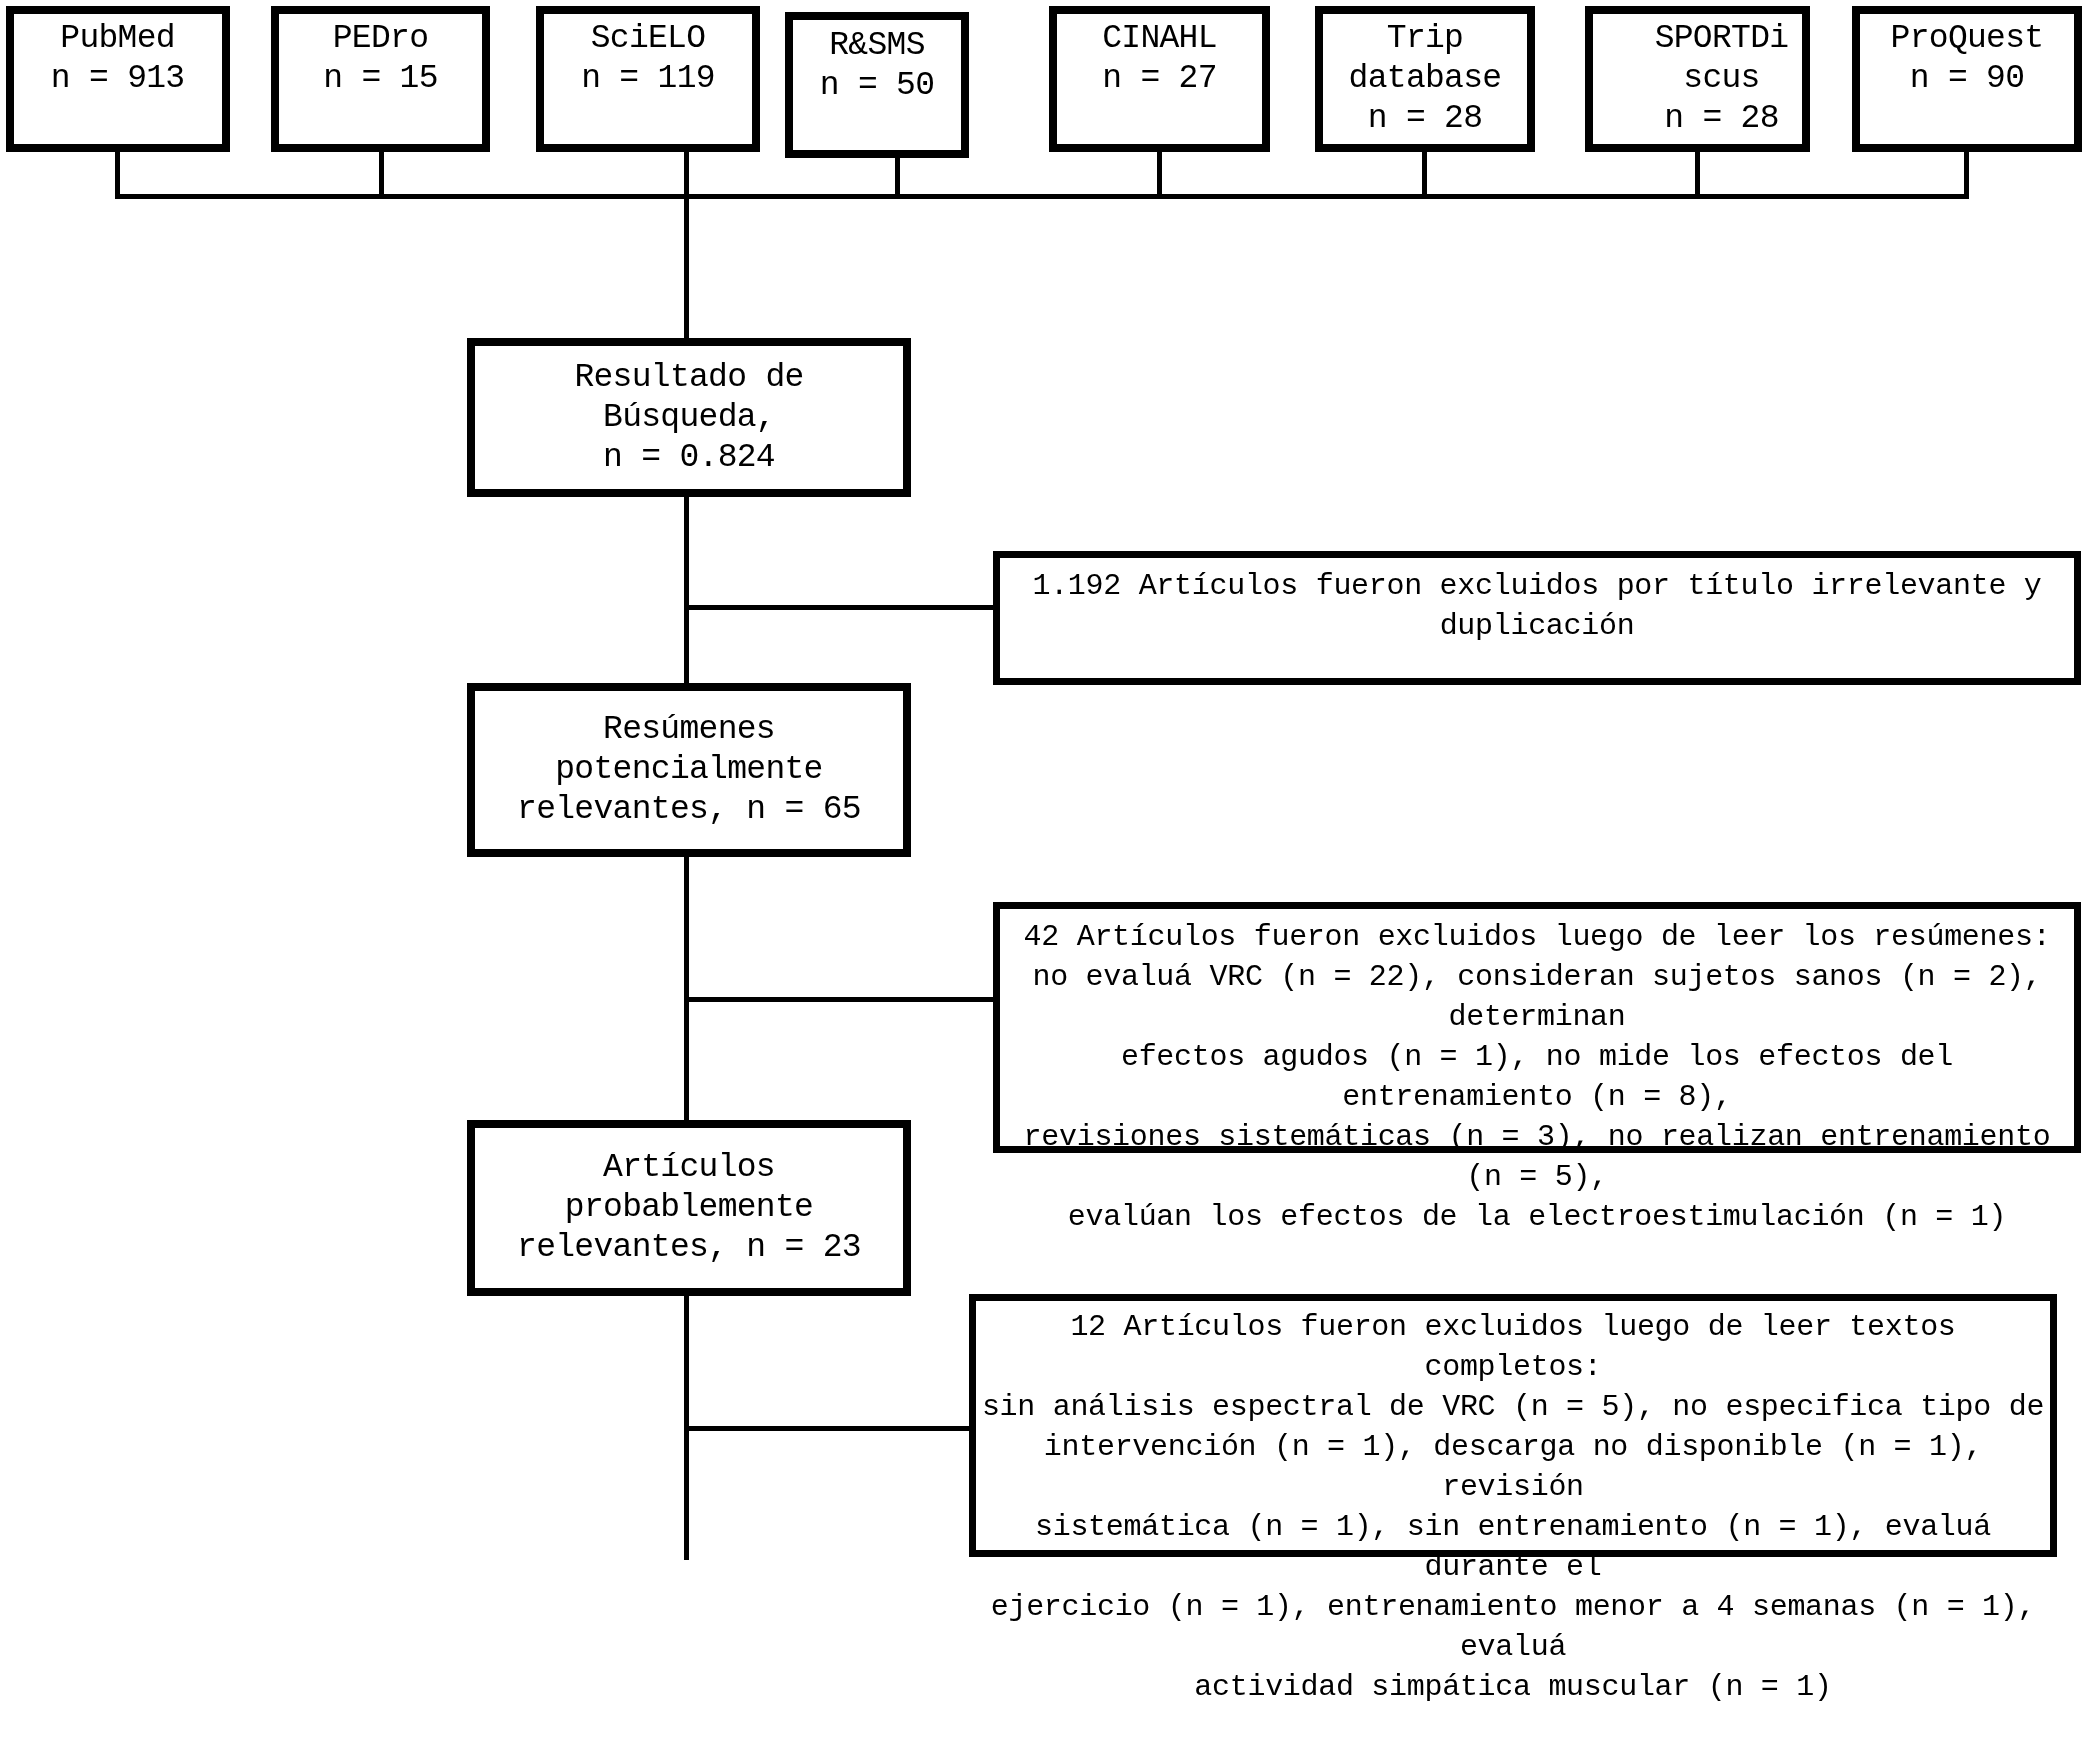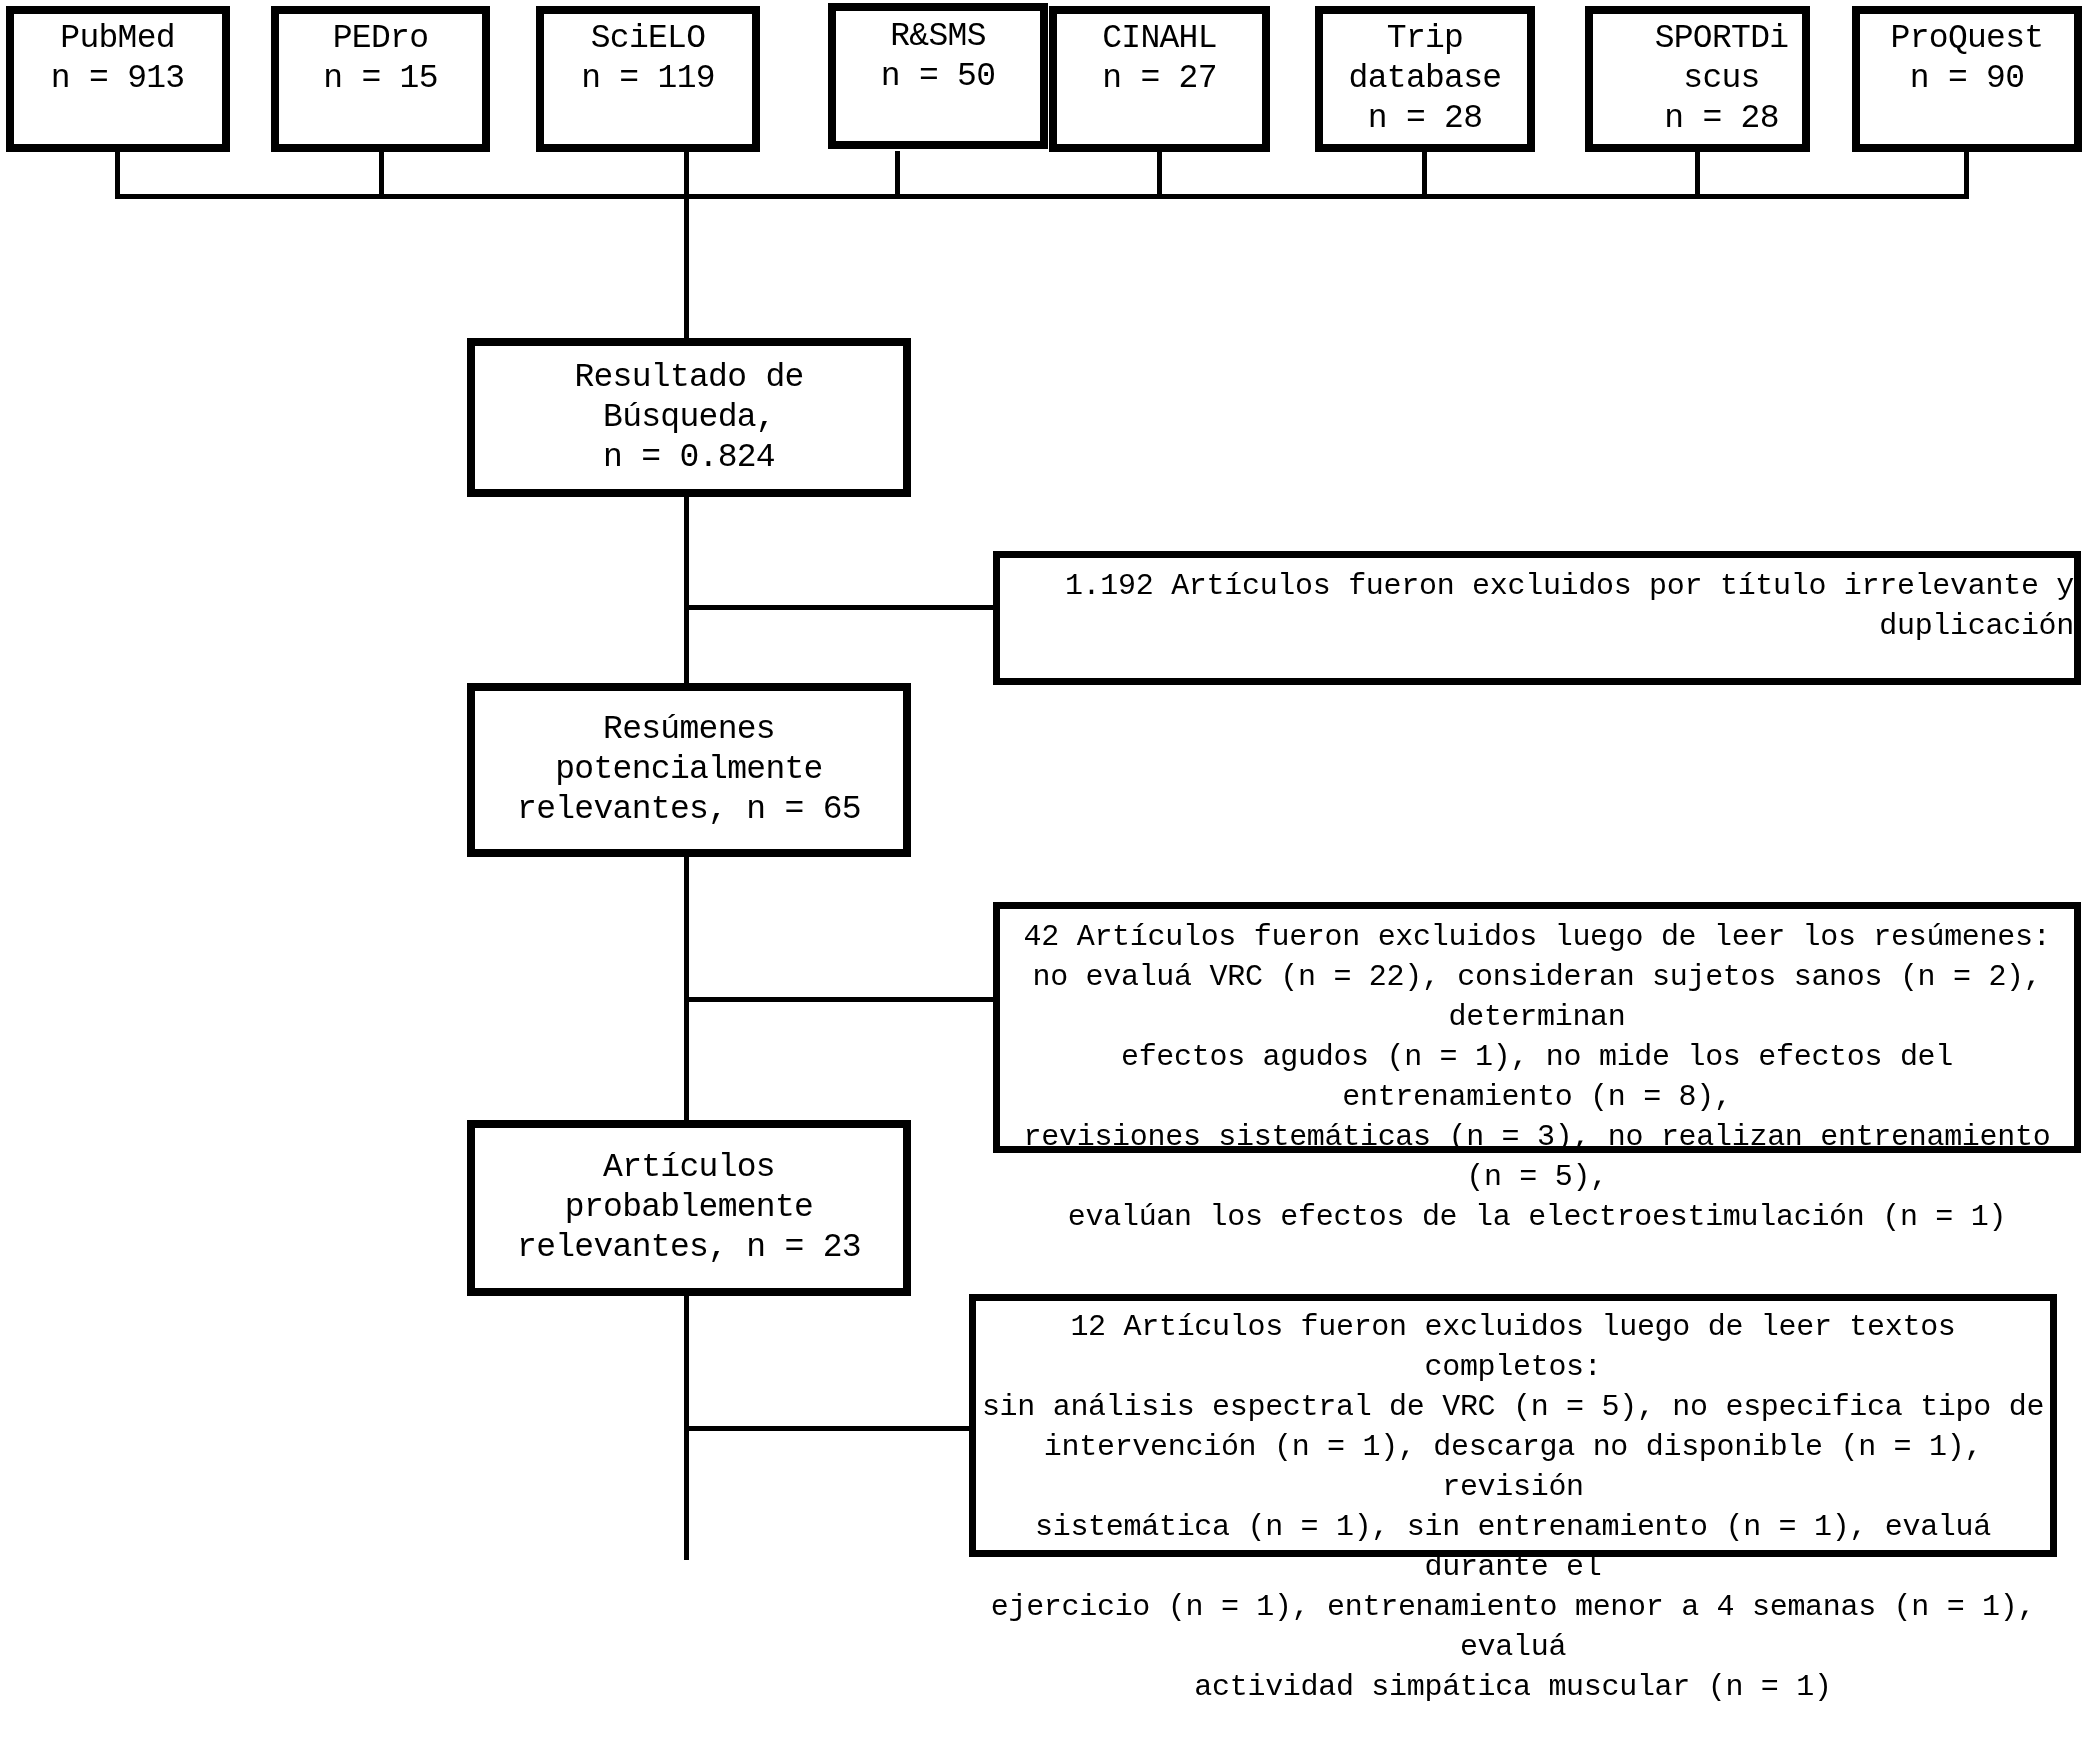--- a/index.html
+++ b/index.html
@@ -77,21 +77,21 @@
 n = 913</div>
   </div>
   <div class="box top-box" style="left:271px; top:5.6px; width:219px; height:146px;">
     <div class="txt">PEDro
 n = 15</div>
   </div>
   <div class="box top-box" style="left:536px; top:5.6px; width:224px; height:146px;">
     <div class="txt">SciELO
 n = 119</div>
   </div>
-  <div class="box top-box" style="left:785px; top:3px; width:220px; height:146px;margin-left:43px;">
+  <div class="box top-box" style="left:785px; top:12px; width:184px; height:146px;">
     <div class="txt">R&amp;SMS
 n = 50</div>
   </div>
   <div class="box top-box" style="left:1049px; top:5.6px; width:221px; height:146px;">
     <div class="txt">CINAHL
 n = 27</div>
   </div>
   <div class="box top-box" style="left:1315px; top:5.6px; width:220px; height:146px;">
     <div class="txt">Trip
 database
@@ -116,21 +116,21 @@
     <div class="txt">Resúmenes
 potencialmente
 relevantes, n = 65</div>
   </div>
   <div class="box" style="left:467px; top:1120px; width:444px; height:176px;">
     <div class="txt">Artículos
 probablemente
 relevantes, n = 23</div>
   </div>
 
-  <div class="box excl-box pt12" style="left:993px; top:551px; width:1088px; height:134px;text-align:right;">
+  <div class="box excl-box pt12" style="left:993px; top:551px; width:1088px; height:134px;">
     <div class="txt">1.192 Artículos fueron excluidos por título irrelevante y duplicación</div>
   </div>
   <div class="box excl-box pt12" style="left:993px; top:902px; width:1088px; height:251px;text-align:center;">
     <div class="txt">42 Artículos fueron excluidos luego de leer los resúmenes:
 no evaluá VRC (n = 22), consideran sujetos sanos (n = 2), determinan
 efectos agudos (n = 1), no mide los efectos del entrenamiento (n = 8),
 revisiones sistemáticas (n = 3), no realizan entrenamiento (n = 5),
 evalúan los efectos de la electroestimulación (n = 1)</div>
   </div>
   <div class="box excl-box pt8" style="left:969px; top:1294px; width:1088px; height:263px;">

